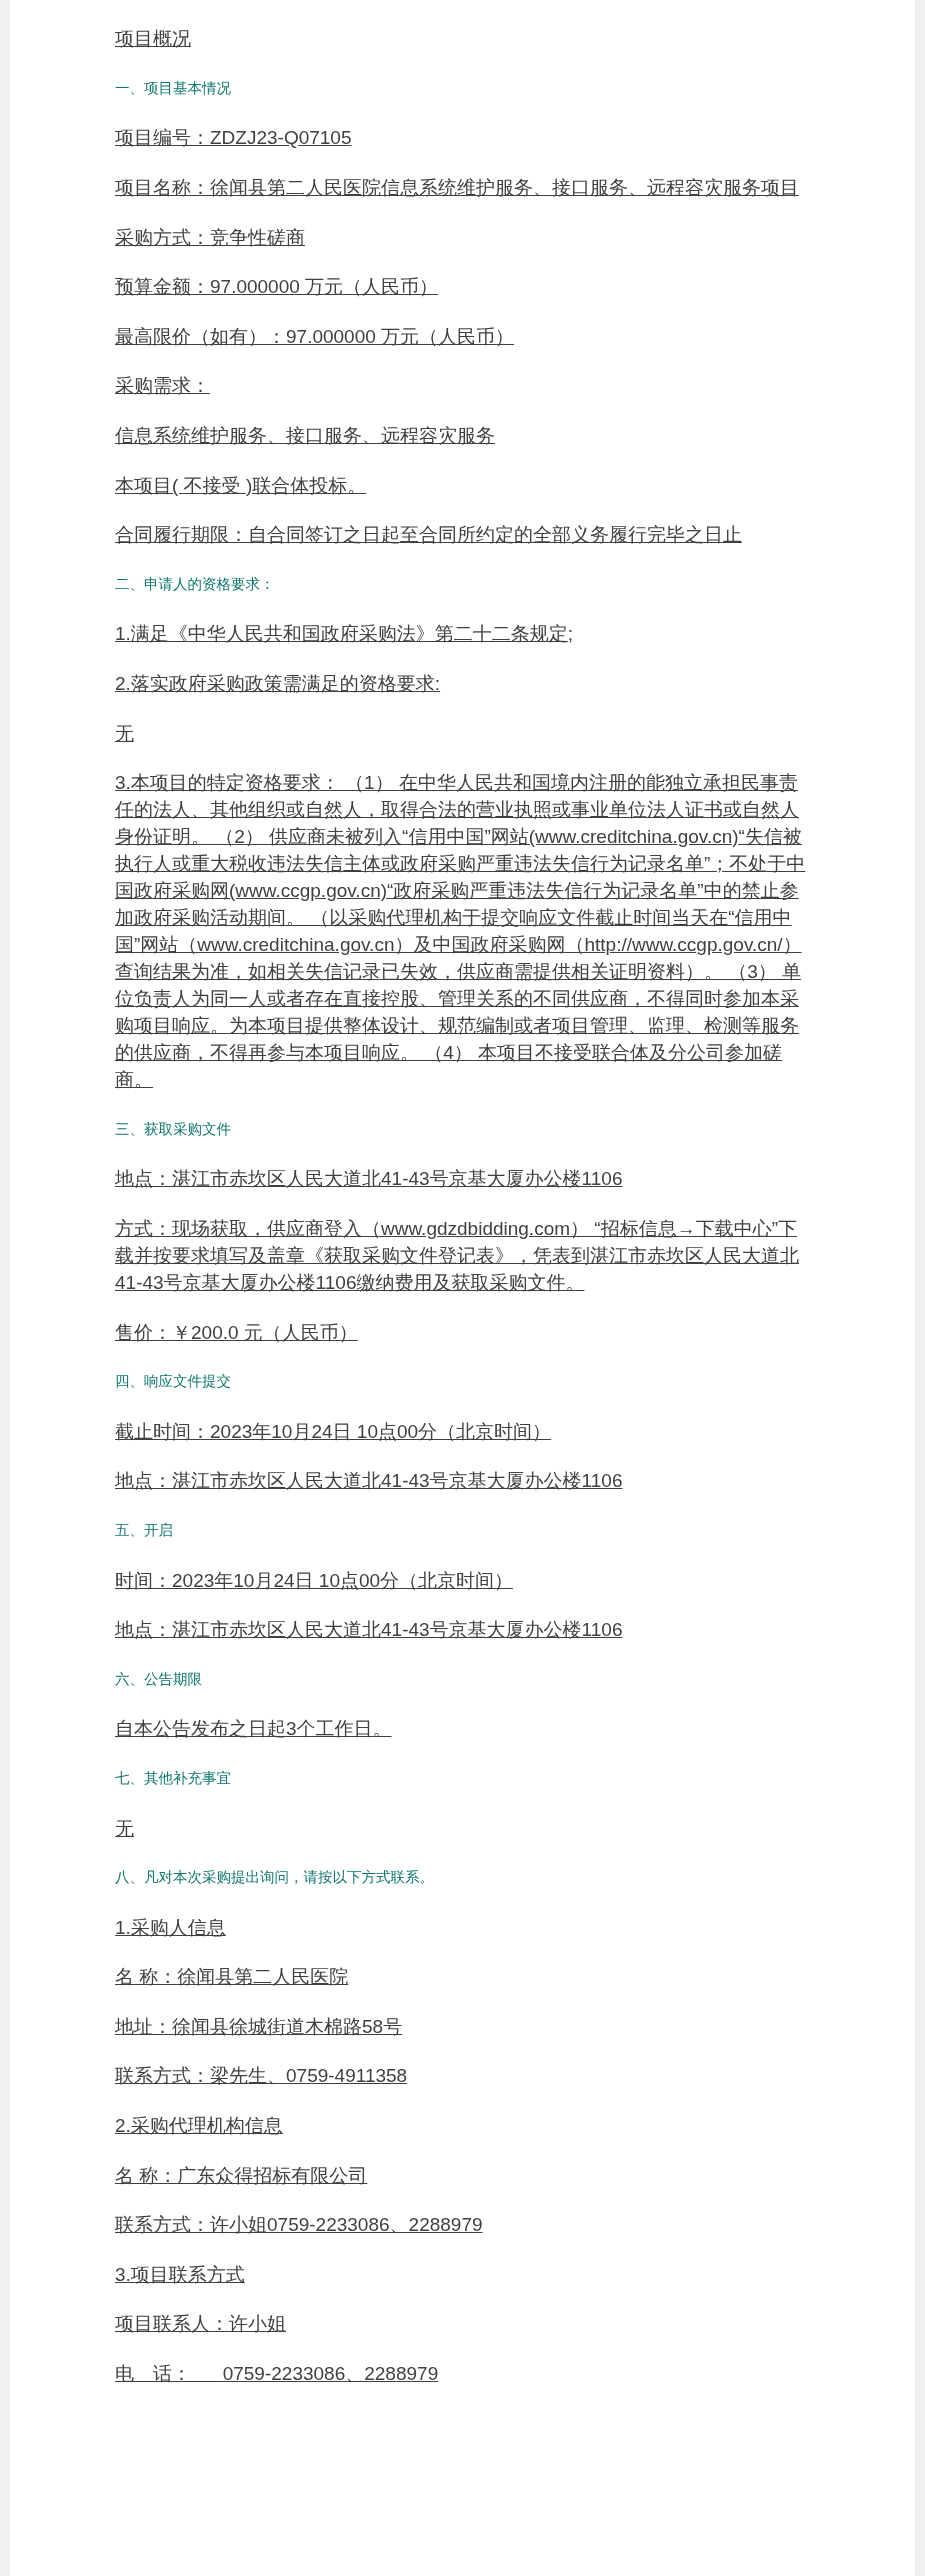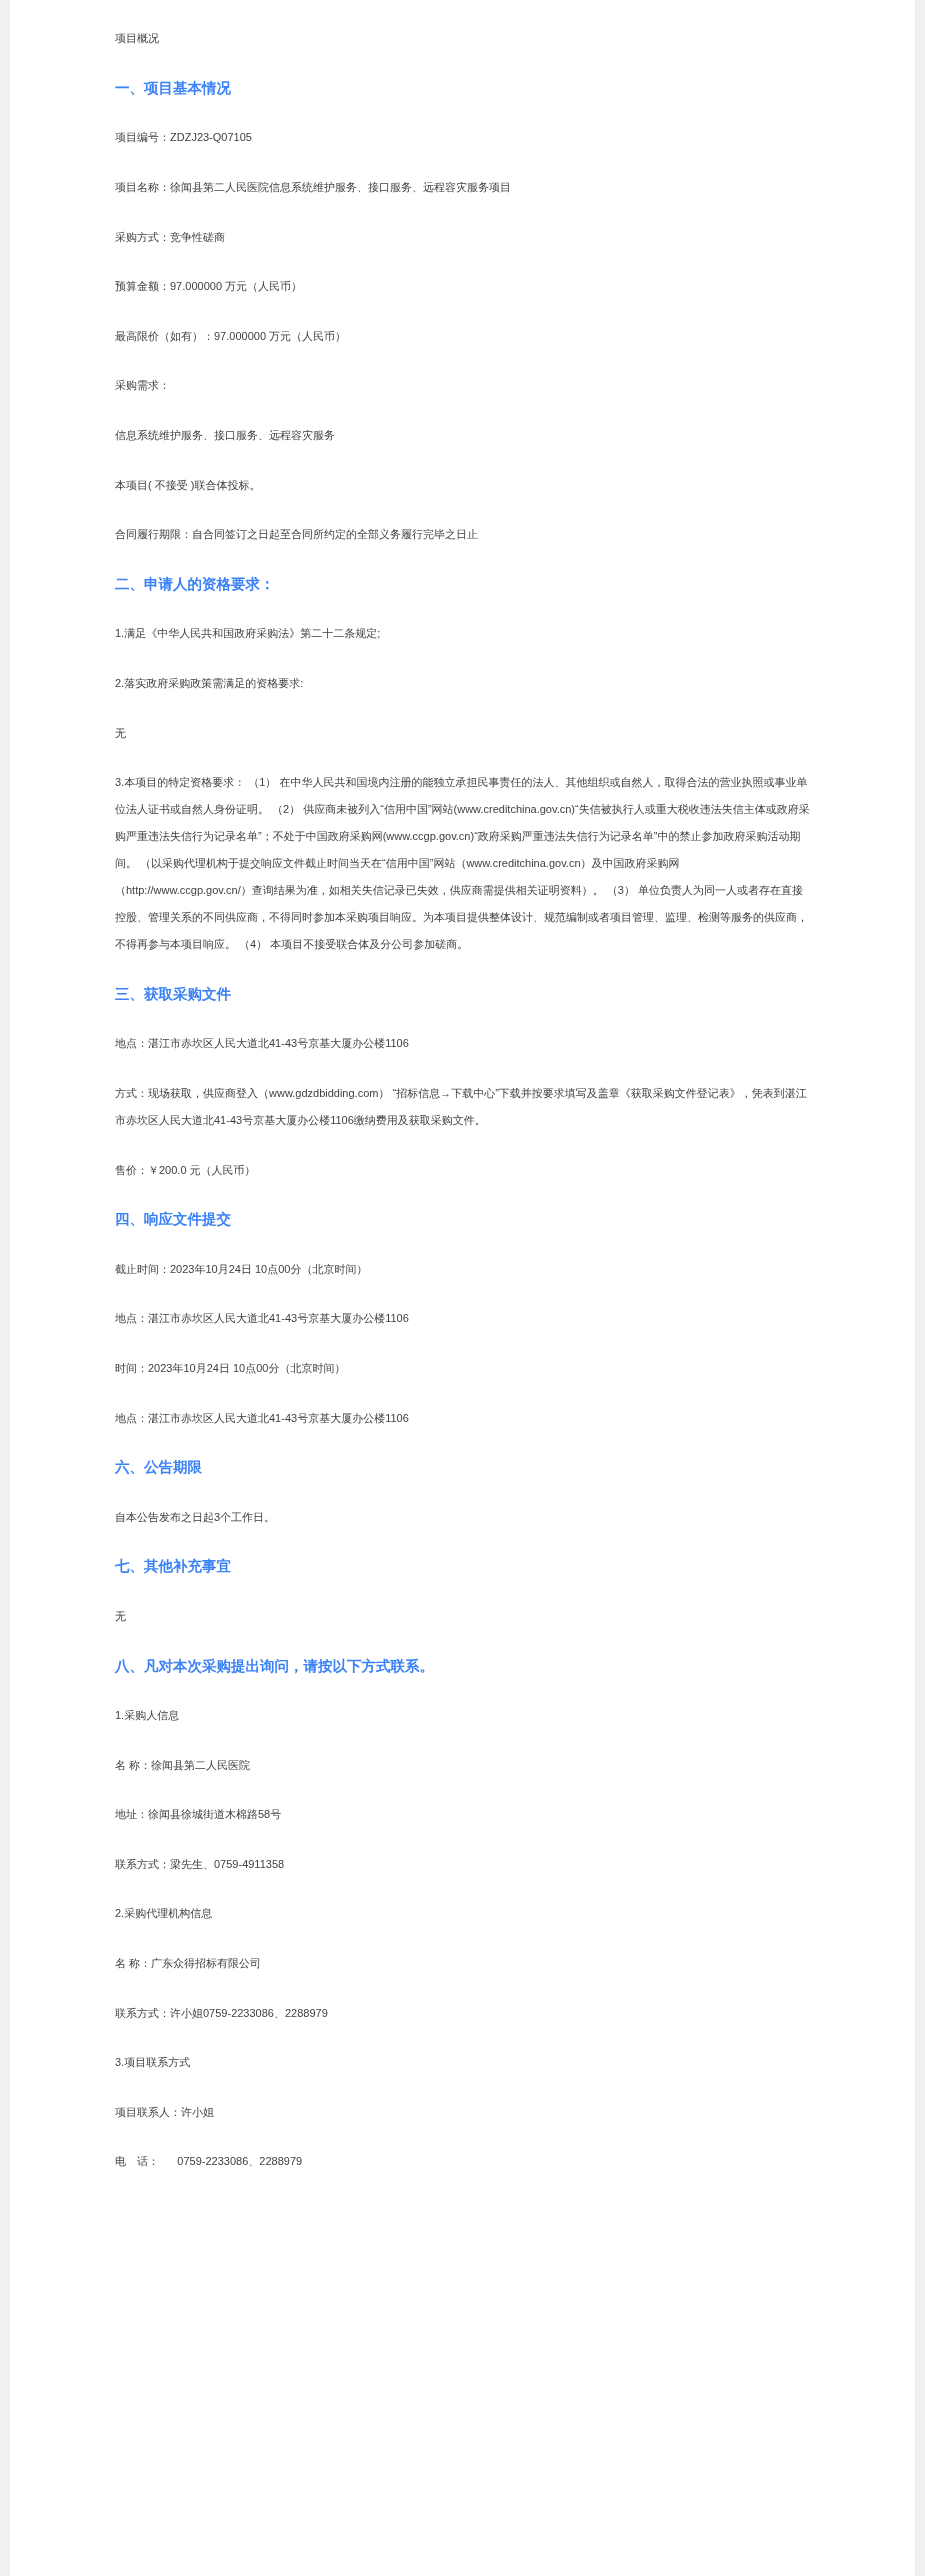--- a/index.html
+++ b/index.html
@@ -10,33 +10,34 @@
   }
   .page {
     width: 905px;
     margin: 0 auto;
     background: #ffffff;
     min-height: 2576px;
     box-sizing: border-box;
     padding: 2.7px 105px 54px 105px;
   }
   .para {
-    font-size: 11px;
+    font-size: 19px;
     line-height: 27px;
     color: #404040;
     margin: 22.6px 0;
     white-space: pre-wrap;
     word-break: break-word;
+    text-decoration: underline;
   }
   .heading {
     font-size: 14.5px;
     line-height: 27px;
-    color: #3b82f6;
+    color: #0f766e;
     margin: 7px 0;
-    font-weight: bold;
+    font-weight: normal;
     white-space: pre-wrap;
   }
 </style>
 </head>
 <body>
 
 <div class="page">
   <p class="para">项目概况</p>
 
   <h3 class="heading">一、项目基本情况</h3>
@@ -58,20 +59,21 @@
 
   <h3 class="heading">三、获取采购文件</h3>
   <p class="para">地点：湛江市赤坎区人民大道北41-43号京基大厦办公楼1106</p>
   <p class="para">方式：现场获取，供应商登入（www.gdzdbidding.com） “招标信息→下载中心”下载并按要求填写及盖章《获取采购文件登记表》，凭表到湛江市赤坎区人民大道北41-43号京基大厦办公楼1106缴纳费用及获取采购文件。</p>
   <p class="para">售价：￥200.0 元（人民币）</p>
 
   <h3 class="heading">四、响应文件提交</h3>
   <p class="para">截止时间：2023年10月24日 10点00分（北京时间）</p>
   <p class="para">地点：湛江市赤坎区人民大道北41-43号京基大厦办公楼1106</p>
 
+  <h3 class="heading">五、开启</h3>
   <p class="para">时间：2023年10月24日 10点00分（北京时间）</p>
   <p class="para">地点：湛江市赤坎区人民大道北41-43号京基大厦办公楼1106</p>
 
   <h3 class="heading">六、公告期限</h3>
   <p class="para">自本公告发布之日起3个工作日。</p>
 
   <h3 class="heading">七、其他补充事宜</h3>
   <p class="para">无</p>
 
   <h3 class="heading">八、凡对本次采购提出询问，请按以下方式联系。</h3>

